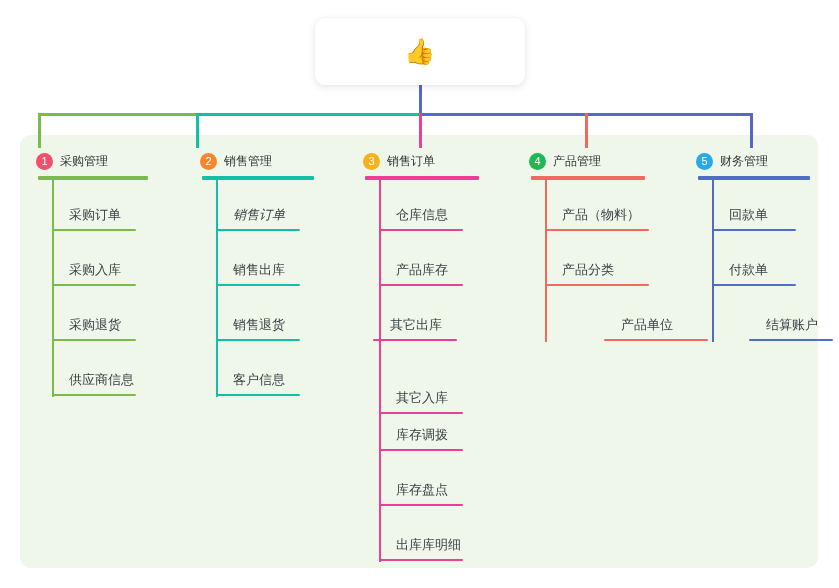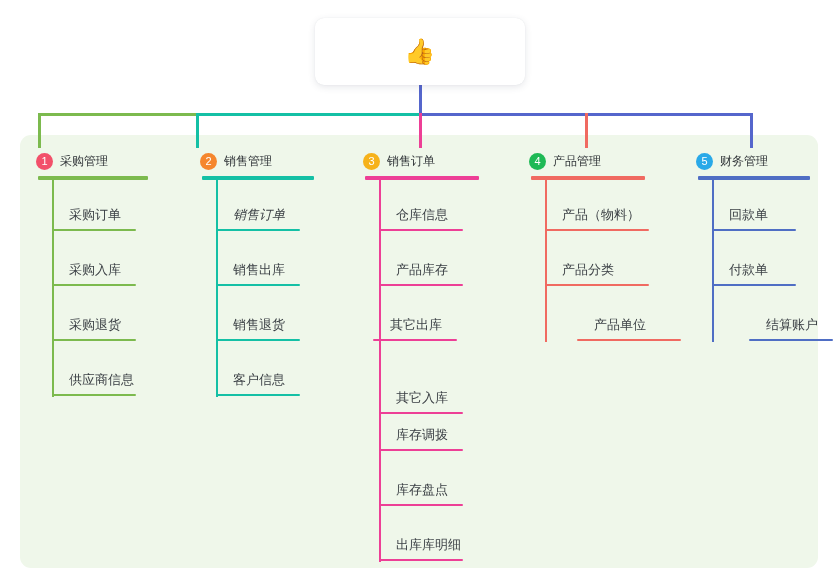--- a/index.html
+++ b/index.html
@@ -236,21 +236,21 @@
         <div class="col-rule" style="left: 531px; top: 176px; width: 114px; background: rgb(240, 106, 97);"></div>
         <div class="col-trunk" style="left: 545px; top: 180px; height: 162px; background: rgb(240, 106, 97);"></div>
         <div class="leaf" style="left: 545px; top: 206px;">
           <div class="leaf-label">产品（物料）</div>
           <div class="leaf-rule" style="width: 104px; background: rgb(240, 106, 97);"></div>
         </div>
         <div class="leaf" style="left: 545px; top: 261px;">
           <div class="leaf-label">产品分类</div>
           <div class="leaf-rule" style="width: 104px; background: rgb(240, 106, 97);"></div>
         </div>
-        <div class="leaf" style="left: 545px; top: 316px; padding-left: 32px;">
+        <div class="leaf" style="left: 572px; top: 316px; padding-left: 32px;">
           <div class="leaf-label">产品单位</div>
           <div class="leaf-rule" style="width: 104px; background: rgb(240, 106, 97);"></div>
         </div>
       </div>
       <div class="column" style="left: 0px; top: 0px;">
         <div class="col-header" style="position: absolute; left: 696px; top: 150px;">
           <span class="col-badge" style="background: rgb(41, 169, 232);">5</span>
           <span class="col-title">财务管理</span>
         </div>
         <div class="col-rule" style="left: 698px; top: 176px; width: 112px; background: rgb(79, 110, 196);"></div>

